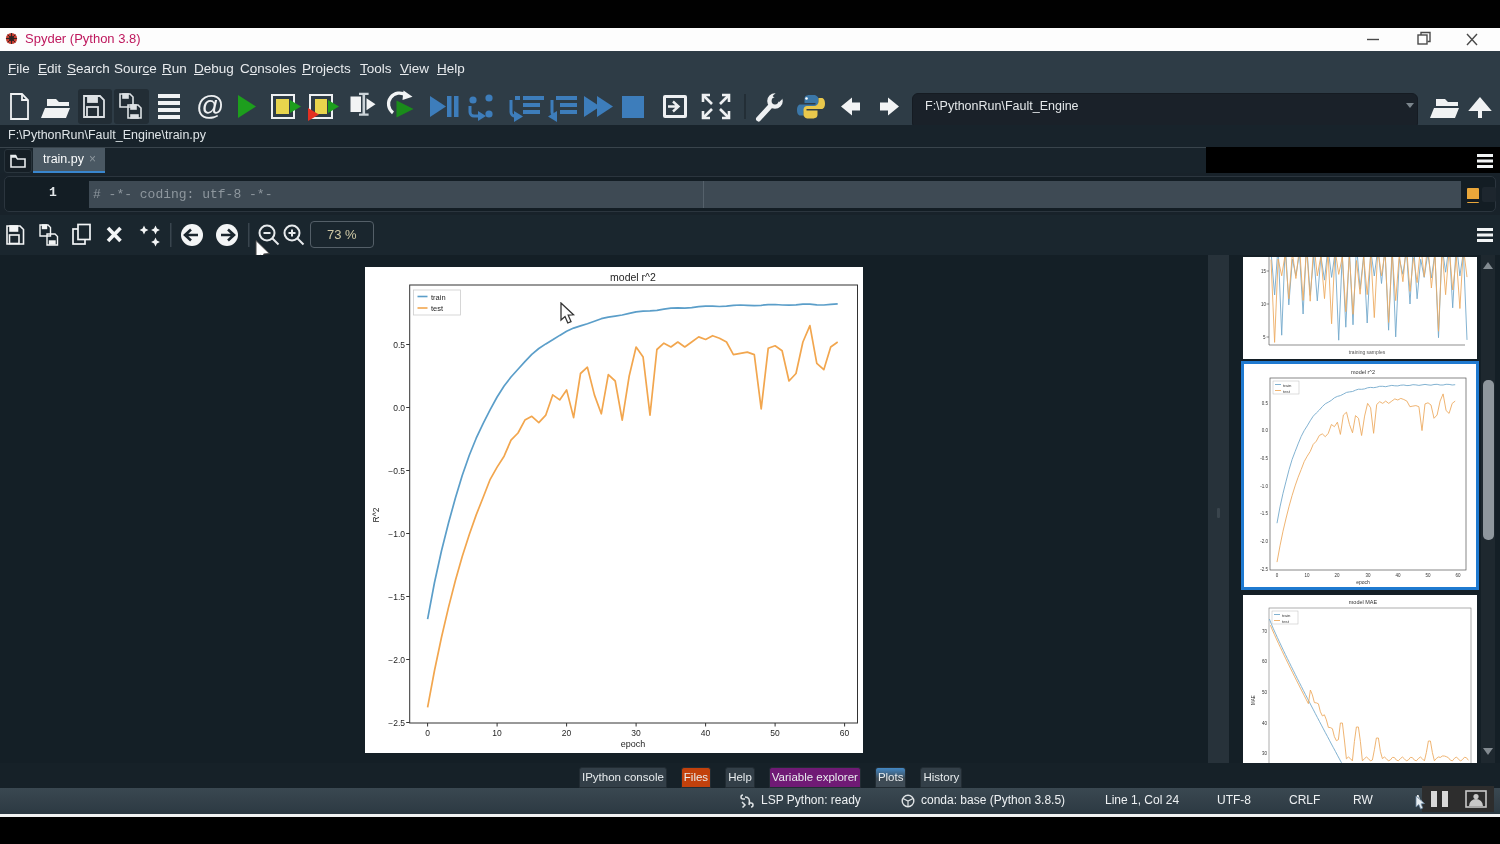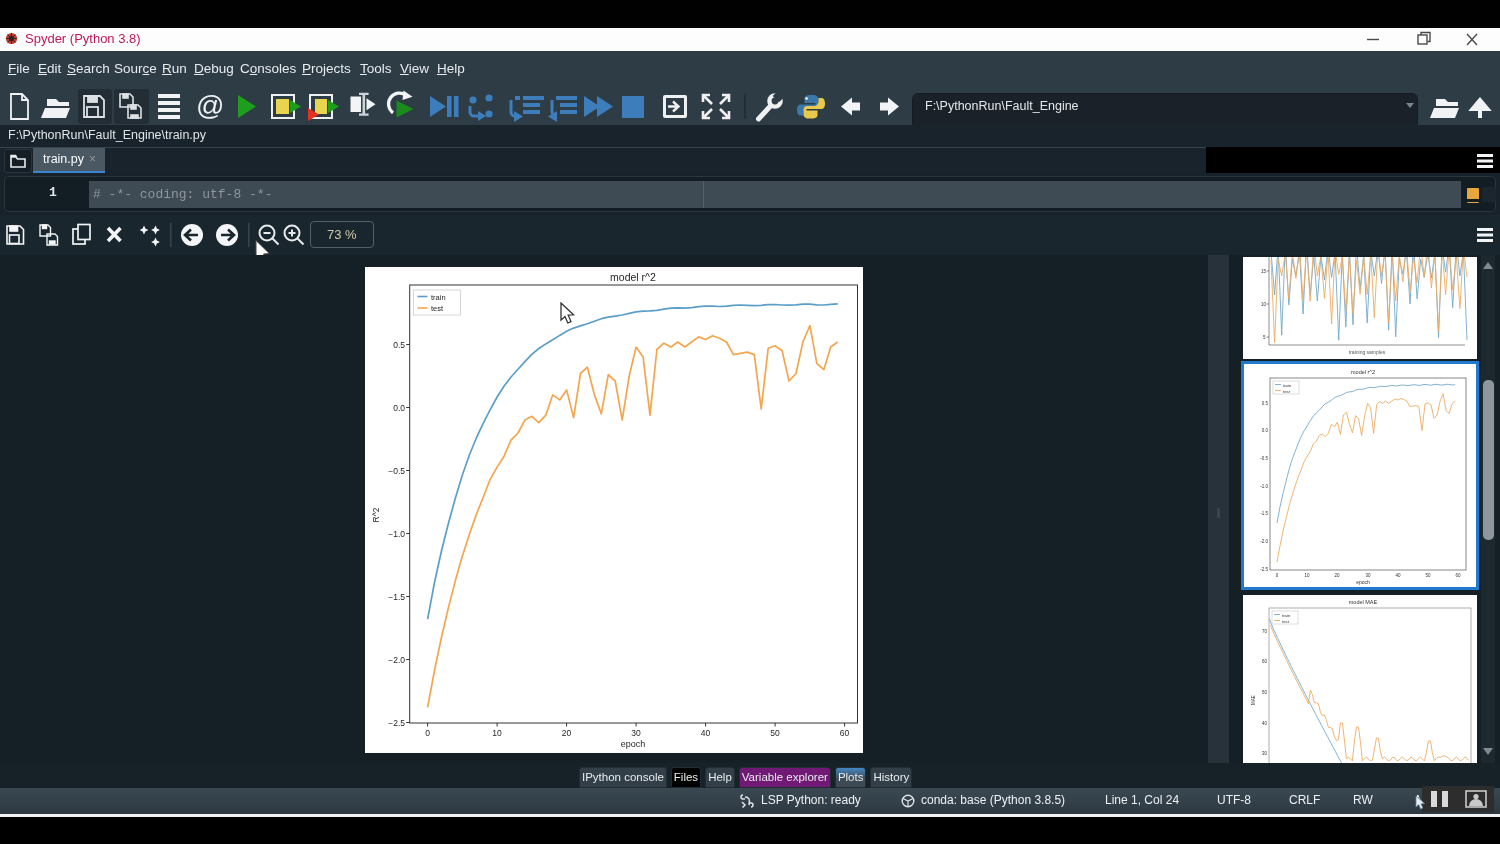--- a/index.html
+++ b/index.html
@@ -411,23 +411,23 @@
  <svg class="abs" style="left:1481px;top:5px;" width="14" height="12" viewBox="0 0 14 12">
       <path d="M7 2 L12 9 H2 Z" fill="#828a90"></path>
     </svg>
  <div class="abs" style="left:1482.5px;top:125px;width:11px;height:160px;background:#8f979d;border-radius:5px;"></div>
  <svg class="abs" style="left:1481px;top:490px;" width="14" height="12" viewBox="0 0 14 12">
       <path d="M7 10 L12 3 H2 Z" fill="#828a90"></path>
     </svg>
 </div>
 
 <div class="abs" style="left:0;top:763px;width:1500px;height:25px;background:#162128;">
- <div style="position:absolute;left:579px;top:3.5px;height:21px;display:flex;gap:4px;font-size:11.5px;color:#e8ecee;white-space:nowrap;">
+ <div style="position:absolute;left:579px;top:3.5px;height:21px;display:flex;gap:14px;font-size:11.5px;color:#e8ecee;white-space:nowrap;">
   <div style="background:#333f48;border:1px solid #222c33;border-radius:3px 3px 0 0;padding:3px 2px 0;">IPython console</div>
-  <div style="background:#000000;border:1px solid #222c33;border-radius:3px 3px 0 0;padding:3px 2px 0;">Files</div>
+  <div style="background:#c2410c;border:1px solid #222c33;border-radius:3px 3px 0 0;padding:3px 2px 0;">Files</div>
   <div style="background:#333f48;border:1px solid #222c33;border-radius:3px 3px 0 0;padding:3px 2px 0;">Help</div>
   <div style="background:#701a75;border:1px solid #222c33;border-radius:3px 3px 0 0;padding:3px 2px 0;">Variable explorer</div>
   <div style="background:linear-gradient(#4488c4,#3e4b55 55%);border:1px solid #222c33;border-radius:3px 3px 0 0;padding:3px 2px 0;">Plots</div>
   <div style="background:#333f48;border:1px solid #222c33;border-radius:3px 3px 0 0;padding:3px 2px 4px;">History</div>
  </div>
 </div>
 
 <div class="abs" style="left:0;top:788px;width:1500px;height:26px;background:linear-gradient(#3a4851,#2c3942);font-size:12px;color:#eef1f3;">
  <svg class="abs" style="left:740px;top:6px;" width="14" height="14" viewBox="0 0 14 14">
    <path d="M3 1 a2 2 0 0 0 0 4 l2 0 M9 9 l2 0 a2 2 0 0 1 0 4 M5 3 q6 0 4 8" stroke="#dfe3e5" stroke-width="1.5" fill="none"></path>

